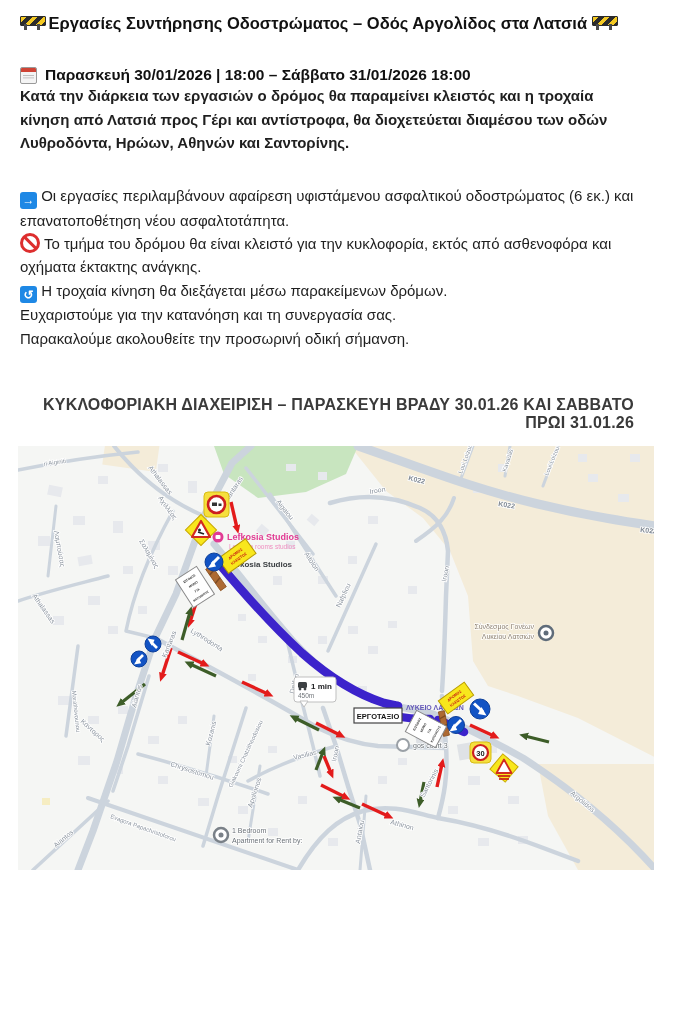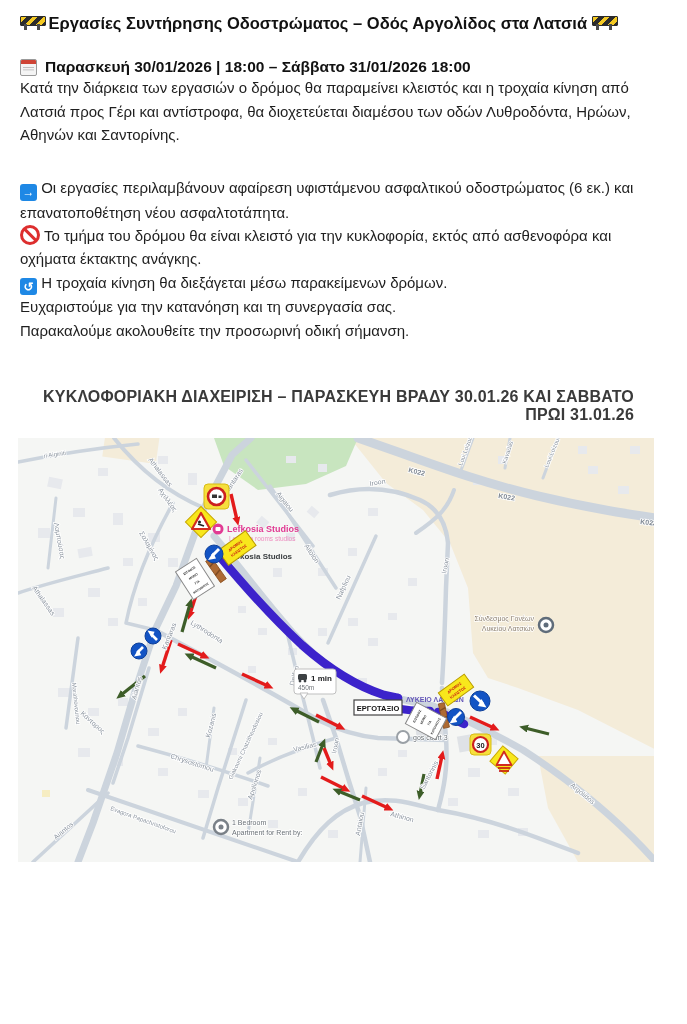--- a/index.html
+++ b/index.html
@@ -1,23 +1,23 @@
 <!DOCTYPE html>
 <html><head>
 <meta charset="utf-8">
 <style>
   html,body{margin:0;padding:0;background:#fff;}
   .page{width:654px;height:1024px;background:#fff;overflow:hidden;position:relative;
         font-family:"Liberation Sans",sans-serif;color:#1f1f1f;}
   .content{padding:10px 20px 0 20px;}
   .title{font-size:16.5px;font-weight:bold;color:#111;line-height:1.35;margin:2px 0 0 0;}
-  .dateline{font-size:15.5px;font-weight:bold;color:#111;margin-top:24px;display:flex;align-items:center;gap:8px;text-align:right;}
+  .dateline{font-size:15.5px;font-weight:bold;color:#111;margin-top:32px;display:flex;align-items:center;gap:8px;text-align:right;}
   p.body{font-size:15px;line-height:1.55;margin:0;}
   .p1{margin-top:26px;}
-  .p2{margin-top:24px;}
+  .p2{margin-top:24px;font-weight:bold;}
   .bullets{margin-top:30px;}
   .note1{margin-top:30px;}
   .noteA{margin-top:26px;}
   .noteB{margin-top:22px;}
   b{font-weight:bold;}
   
   .ic{display:inline-block;vertical-align:-2px;}
   .barrier{width:24px;height:15px;position:relative;vertical-align:-1px;}
   .barrier .bar{position:absolute;top:1px;left:0;width:24px;height:8px;border:1px solid #2b2b2b;border-radius:1px;
      background:repeating-linear-gradient(135deg,#f4c922 0 4px,#2b2b2b 4px 8px);}

